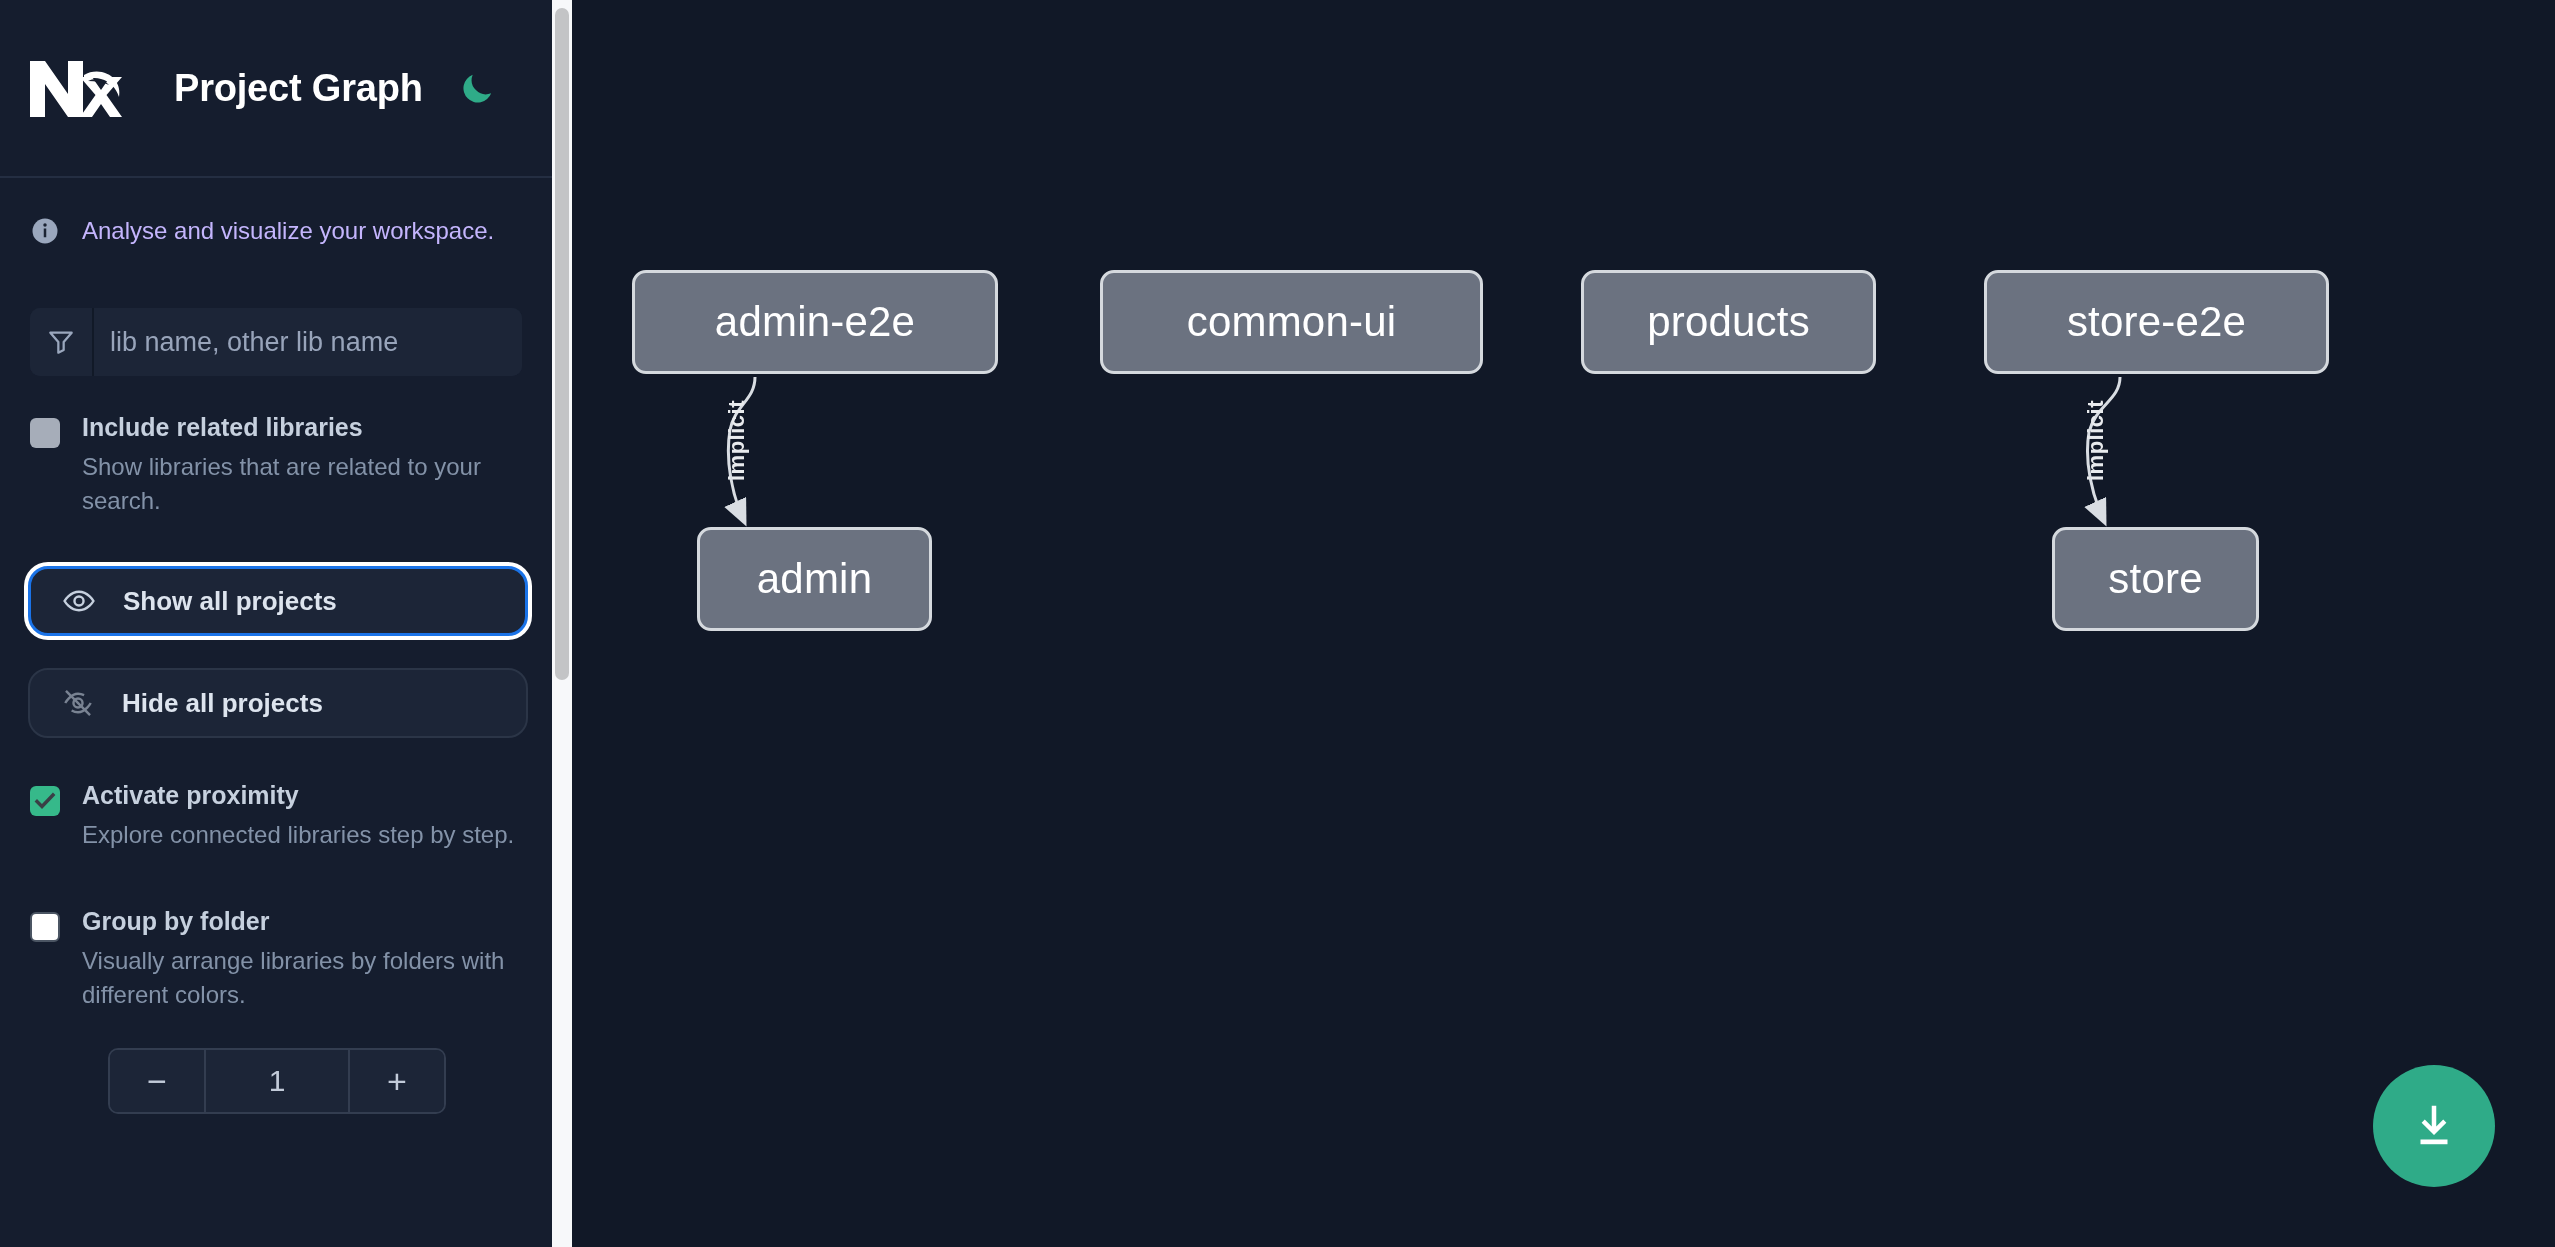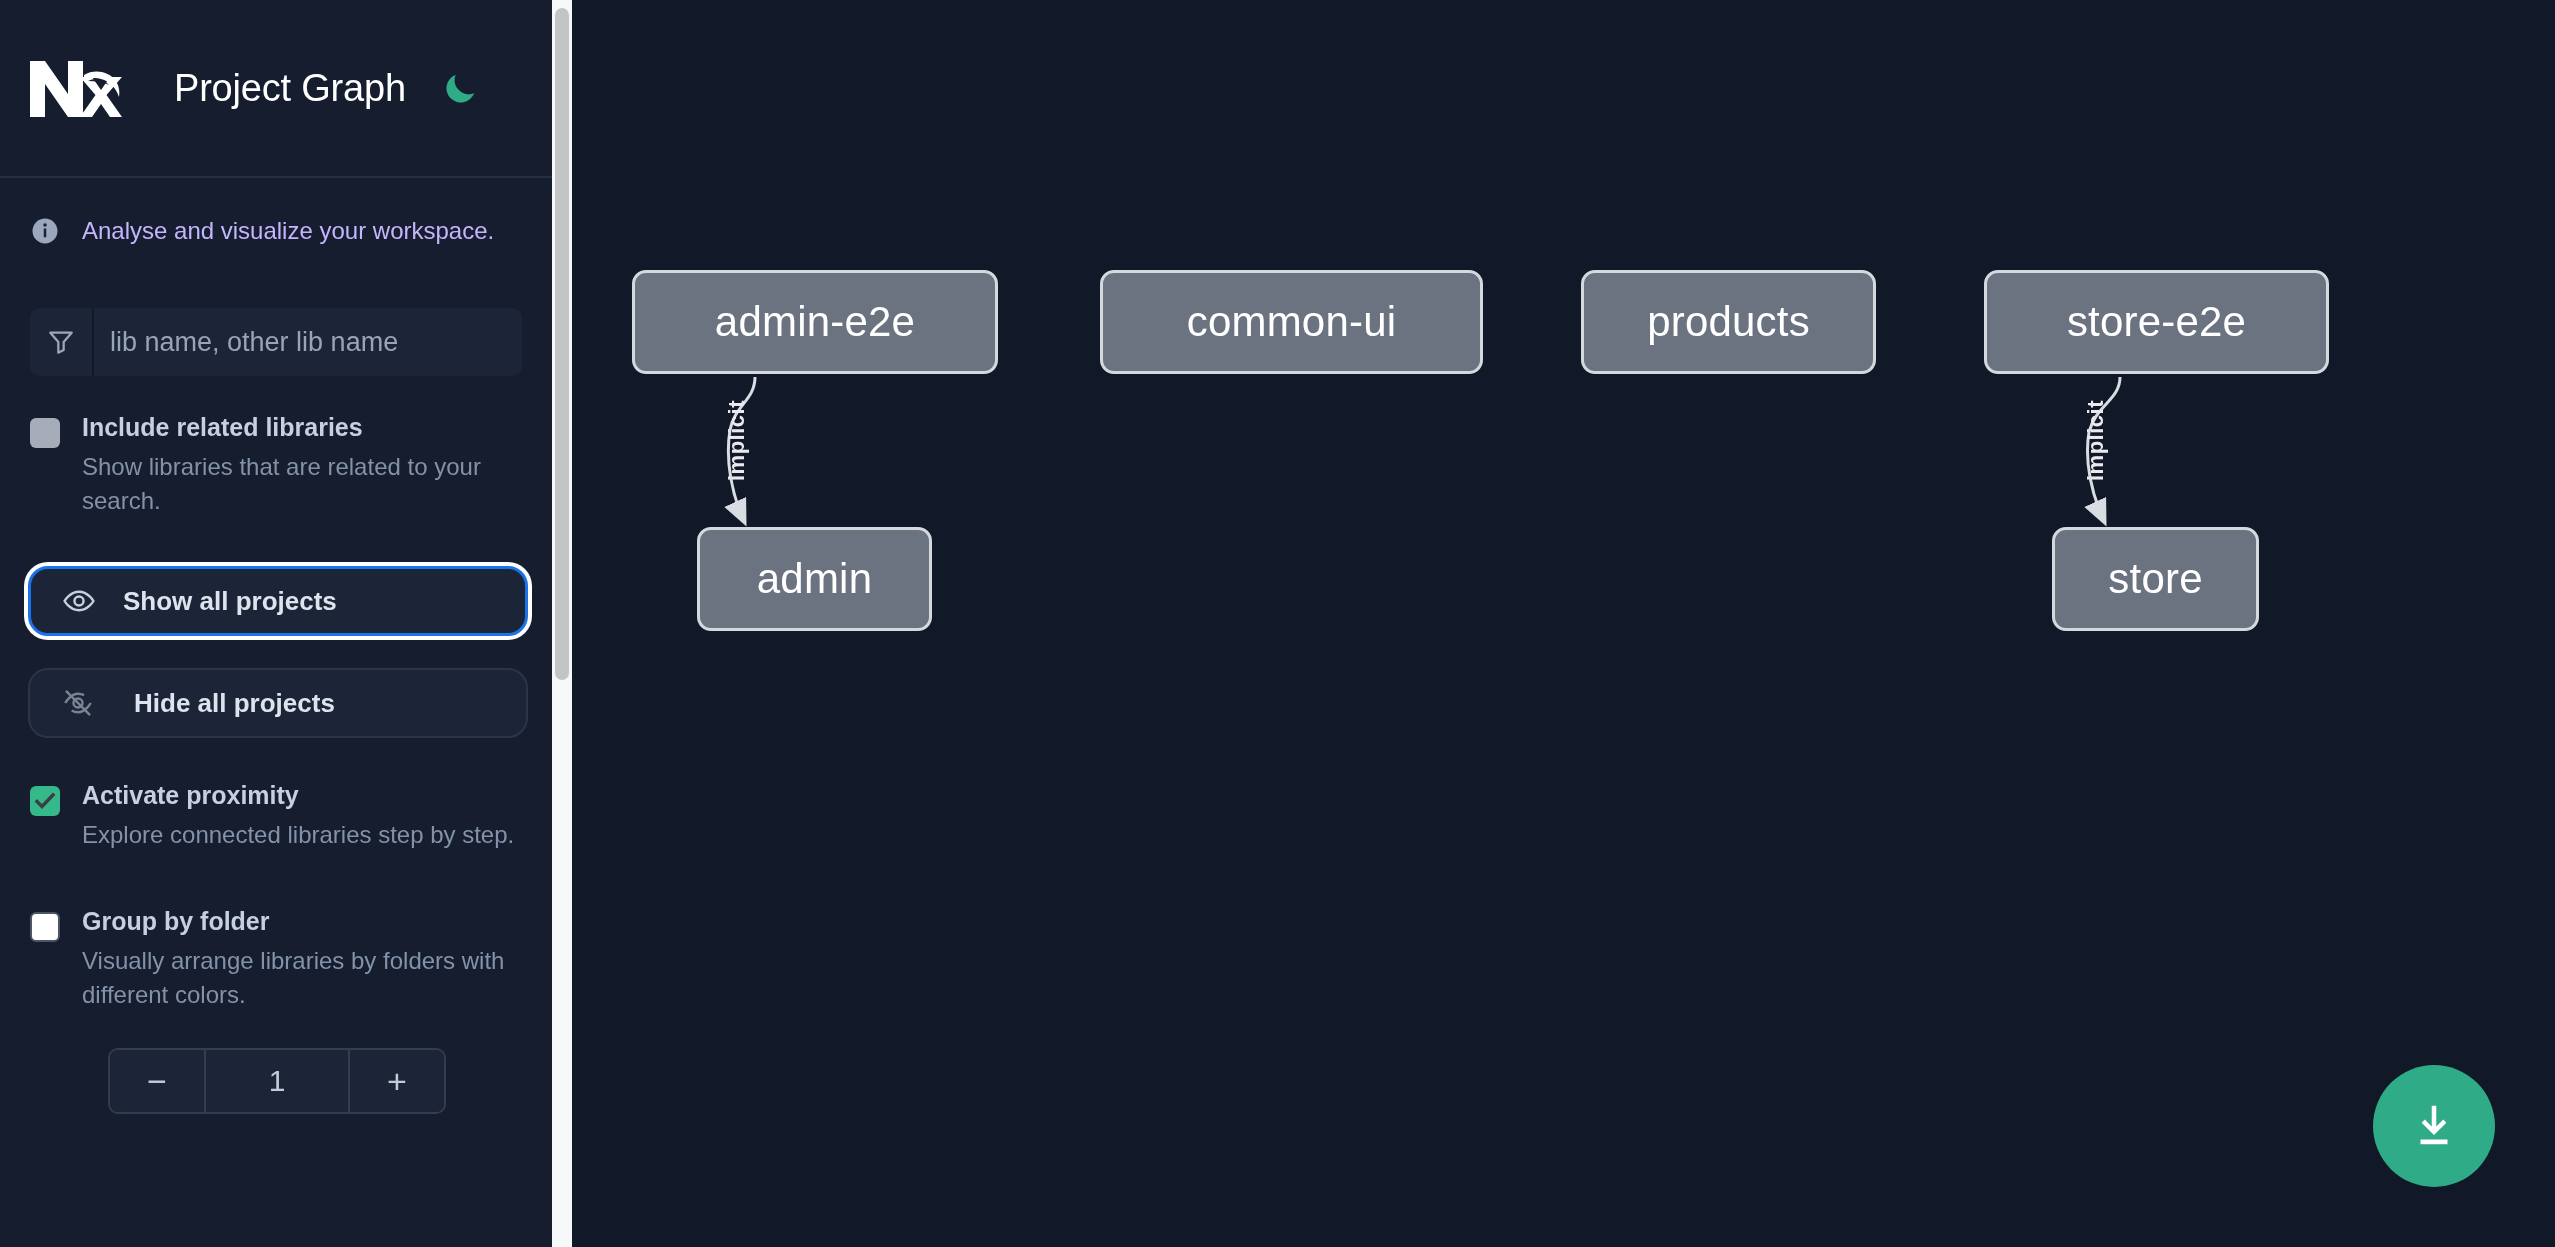--- a/index.html
+++ b/index.html
@@ -32,21 +32,21 @@
   .brand-row {
     height: 178px;
     display: flex;
     align-items: center;
     padding-left: 26px;
     border-bottom: 2px solid #242e42;
   }
   .nx-logo { width: 98px; height: 66px; flex: 0 0 98px; }
   .brand-title {
     font-size: 38px;
-    font-weight: 400;
+    font-weight: 700;
     color: #ffffff;
     margin-left: 50px;
     letter-spacing: -0.2px;
     white-space: nowrap;
   }
   .moon-btn {
     margin-left: 32px;
     width: 44px; height: 44px;
     display: flex; align-items: center; justify-content: center;
     cursor: pointer;
@@ -139,21 +139,21 @@
     color: #dde4ee;
     font-size: 26px;
     font-weight: 700;
     cursor: pointer;
     border: 2px solid #2b3547;
   }
   .pbtn.focused {
     border: 3px solid #1a73e8;
     box-shadow: 0 0 0 4px #ffffff;
   }
-  .pbtn + .pbtn { margin-top: 32px; gap: 12px; }
+  .pbtn + .pbtn { margin-top: 32px; }
   .pbtn .bicon { width: 40px; height: 40px; flex: 0 0 40px; margin-right: 24px; display:flex; align-items:center; justify-content:center;}
   .pbtn .bicon.dim { opacity: .55; }
 
   
   .stepper {
     margin: 36px 0 0 108px;
     width: 338px;
     height: 66px;
     display: flex;
     border: 2px solid #333d50;

